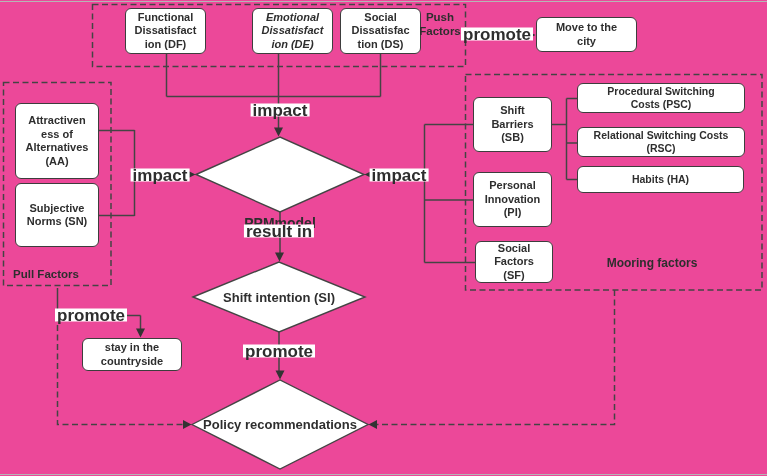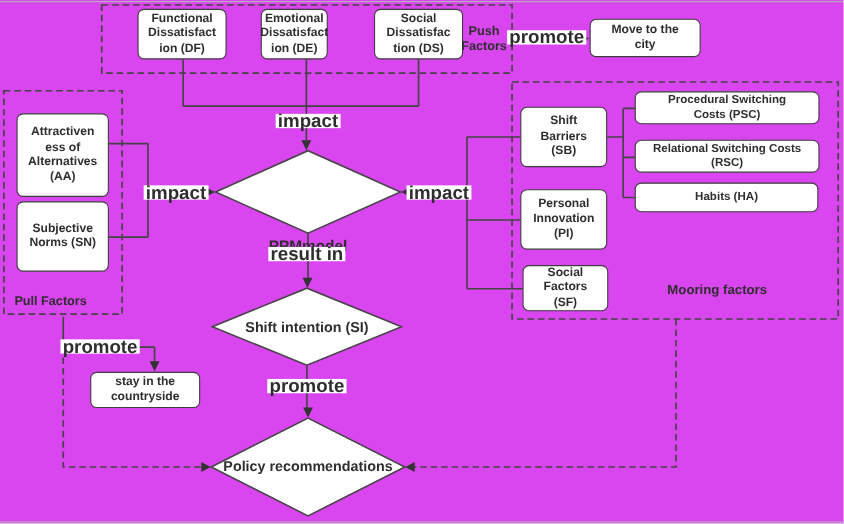--- a/index.html
+++ b/index.html
@@ -1,17 +1,17 @@
 <!DOCTYPE html>
 <html><head>
 <meta charset="utf-8">
 <style>
   html,body{margin:0;padding:0;background:#ffffff;}
   .canvas{
-    position:relative;width:767px;height:476px;background:#d946ef;
+    position:relative;width:767px;height:476px;background:#ec4899;
     font-family:"Liberation Sans",sans-serif;overflow:hidden;
   }
   .layer{position:absolute;left:0;top:0;}
   .node{
     position:absolute;box-sizing:border-box;
     border:1.6px solid #3d3d3d;border-radius:6px;background:#ffffff;
     display:flex;align-items:center;justify-content:center;
     text-align:center;font-weight:bold;font-size:11px;line-height:13.5px;
     color:#2e2e2e;white-space:pre-line;padding:0 1px;
   }
@@ -76,21 +76,21 @@
       <polygon points="526.5,30.5 526.5,39.5 535.5,35"></polygon>
       <polygon points="136,328.5 145,328.5 140.5,337.5"></polygon>
       <polygon points="183,420 183,429 191.5,424.5"></polygon>
       <polygon points="377,420 377,429 368.5,424.5"></polygon>
     </g>
   </svg>
 
   <div class="node" style="left:125px;top:8px;width:81px;height:46px;">Functional
 Dissatisfact
 ion (DF)</div>
-  <div class="node" style="left:237px;top:8px;width:61px;height:46px;">Emotional
+  <div class="node" style="left:252px;top:8px;width:81px;height:46px;font-style:italic;">Emotional
 Dissatisfact
 ion (DE)</div>
   <div class="node" style="left:340px;top:8px;width:81px;height:46px;">Social
 Dissatisfac
 tion (DS)</div>
   <div class="node" style="left:536px;top:17px;width:101px;height:35px;">Move to the
 city</div>
   <div class="node" style="left:15px;top:103px;width:84px;height:76px;">Attractiven
 ess of
 Alternatives
@@ -119,18 +119,18 @@
   <div class="dlabel" style="left:280px;top:424px;font-size:13px;">Policy recommendations</div>
 
   <div class="elabel" style="left:280px;top:110px;">impact</div>
   <div class="elabel" style="left:160px;top:175px;">impact</div>
   <div class="elabel" style="left:399px;top:175px;">impact</div>
   <div class="elabel" style="left:279px;top:231px;">result in</div>
   <div class="elabel" style="left:279px;top:351px;">promote</div>
   <div class="elabel" style="left:497px;top:34px;">promote</div>
   <div class="elabel" style="left:91px;top:315px;">promote</div>
 
-  <div class="glabel" style="left:440px;top:36px;font-size:11.5px;line-height:13.5px;">Push
+  <div class="glabel" style="left:440px;top:24px;font-size:11.5px;line-height:13.5px;">Push
 Factors</div>
   <div class="glabel" style="left:46px;top:274px;font-size:11.5px;">Pull Factors</div>
   <div class="glabel" style="left:652px;top:263px;font-size:12px;">Mooring factors</div>
 
 </div>
 
 </body></html>

